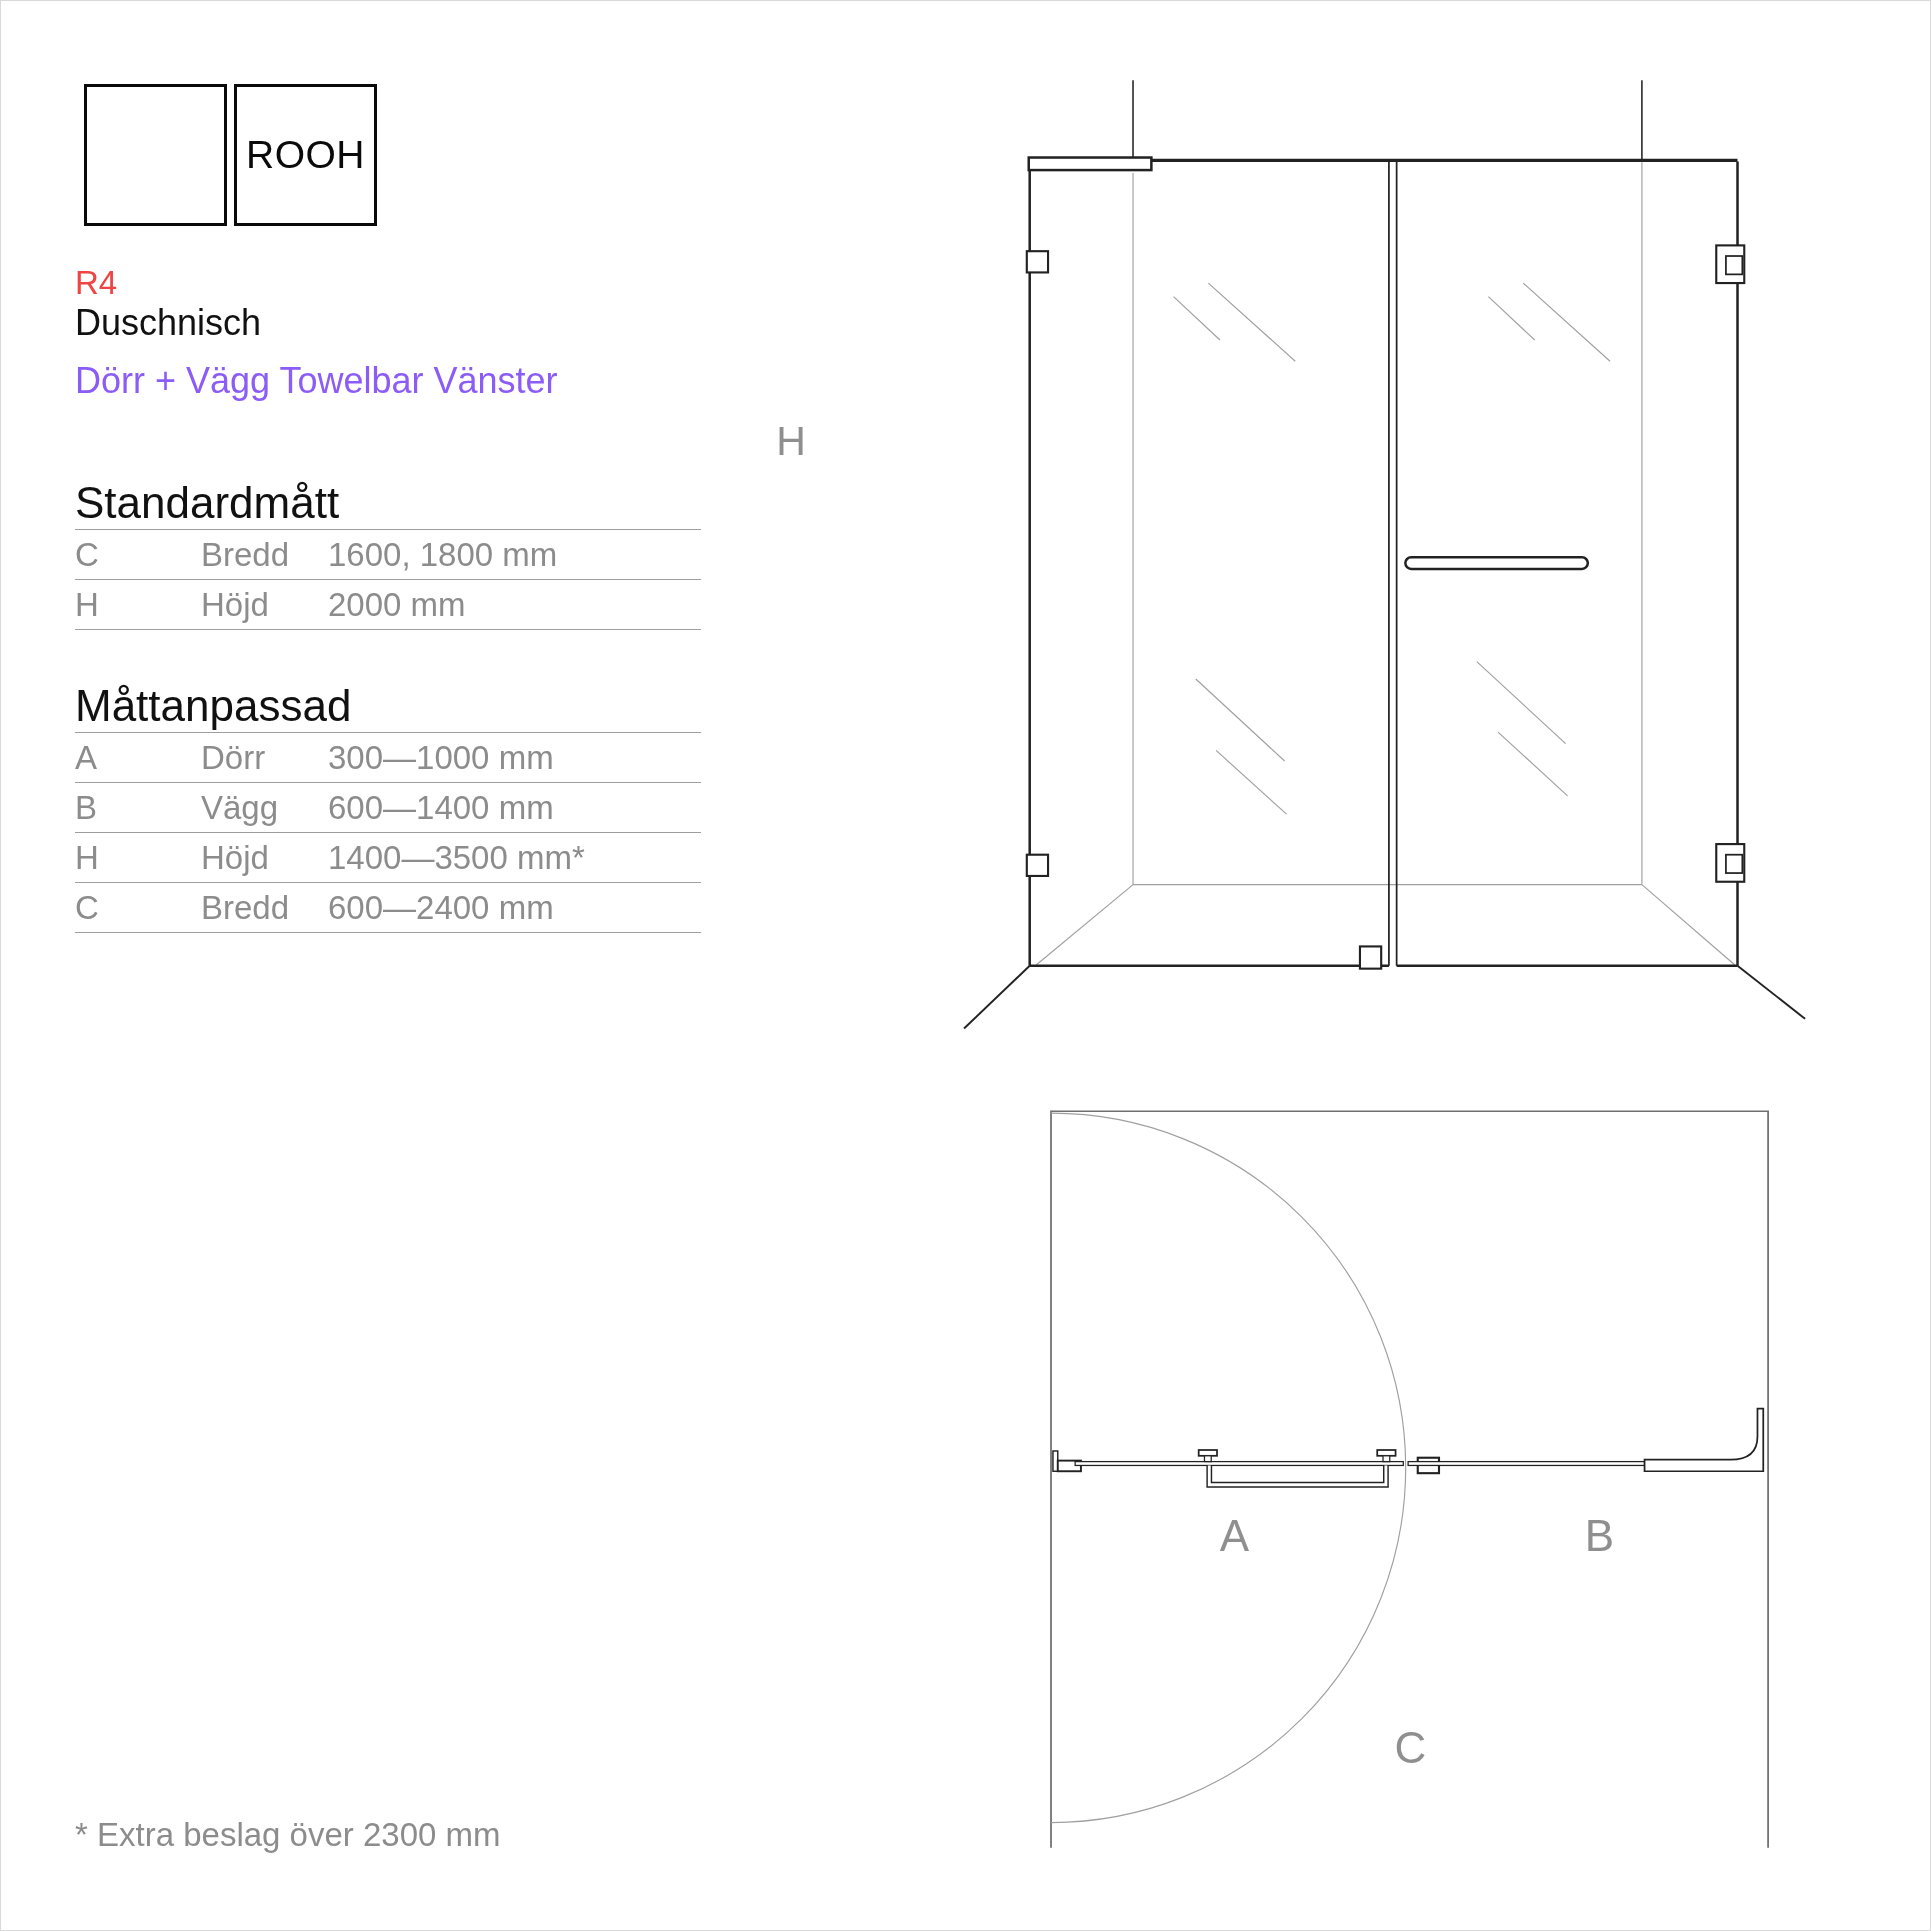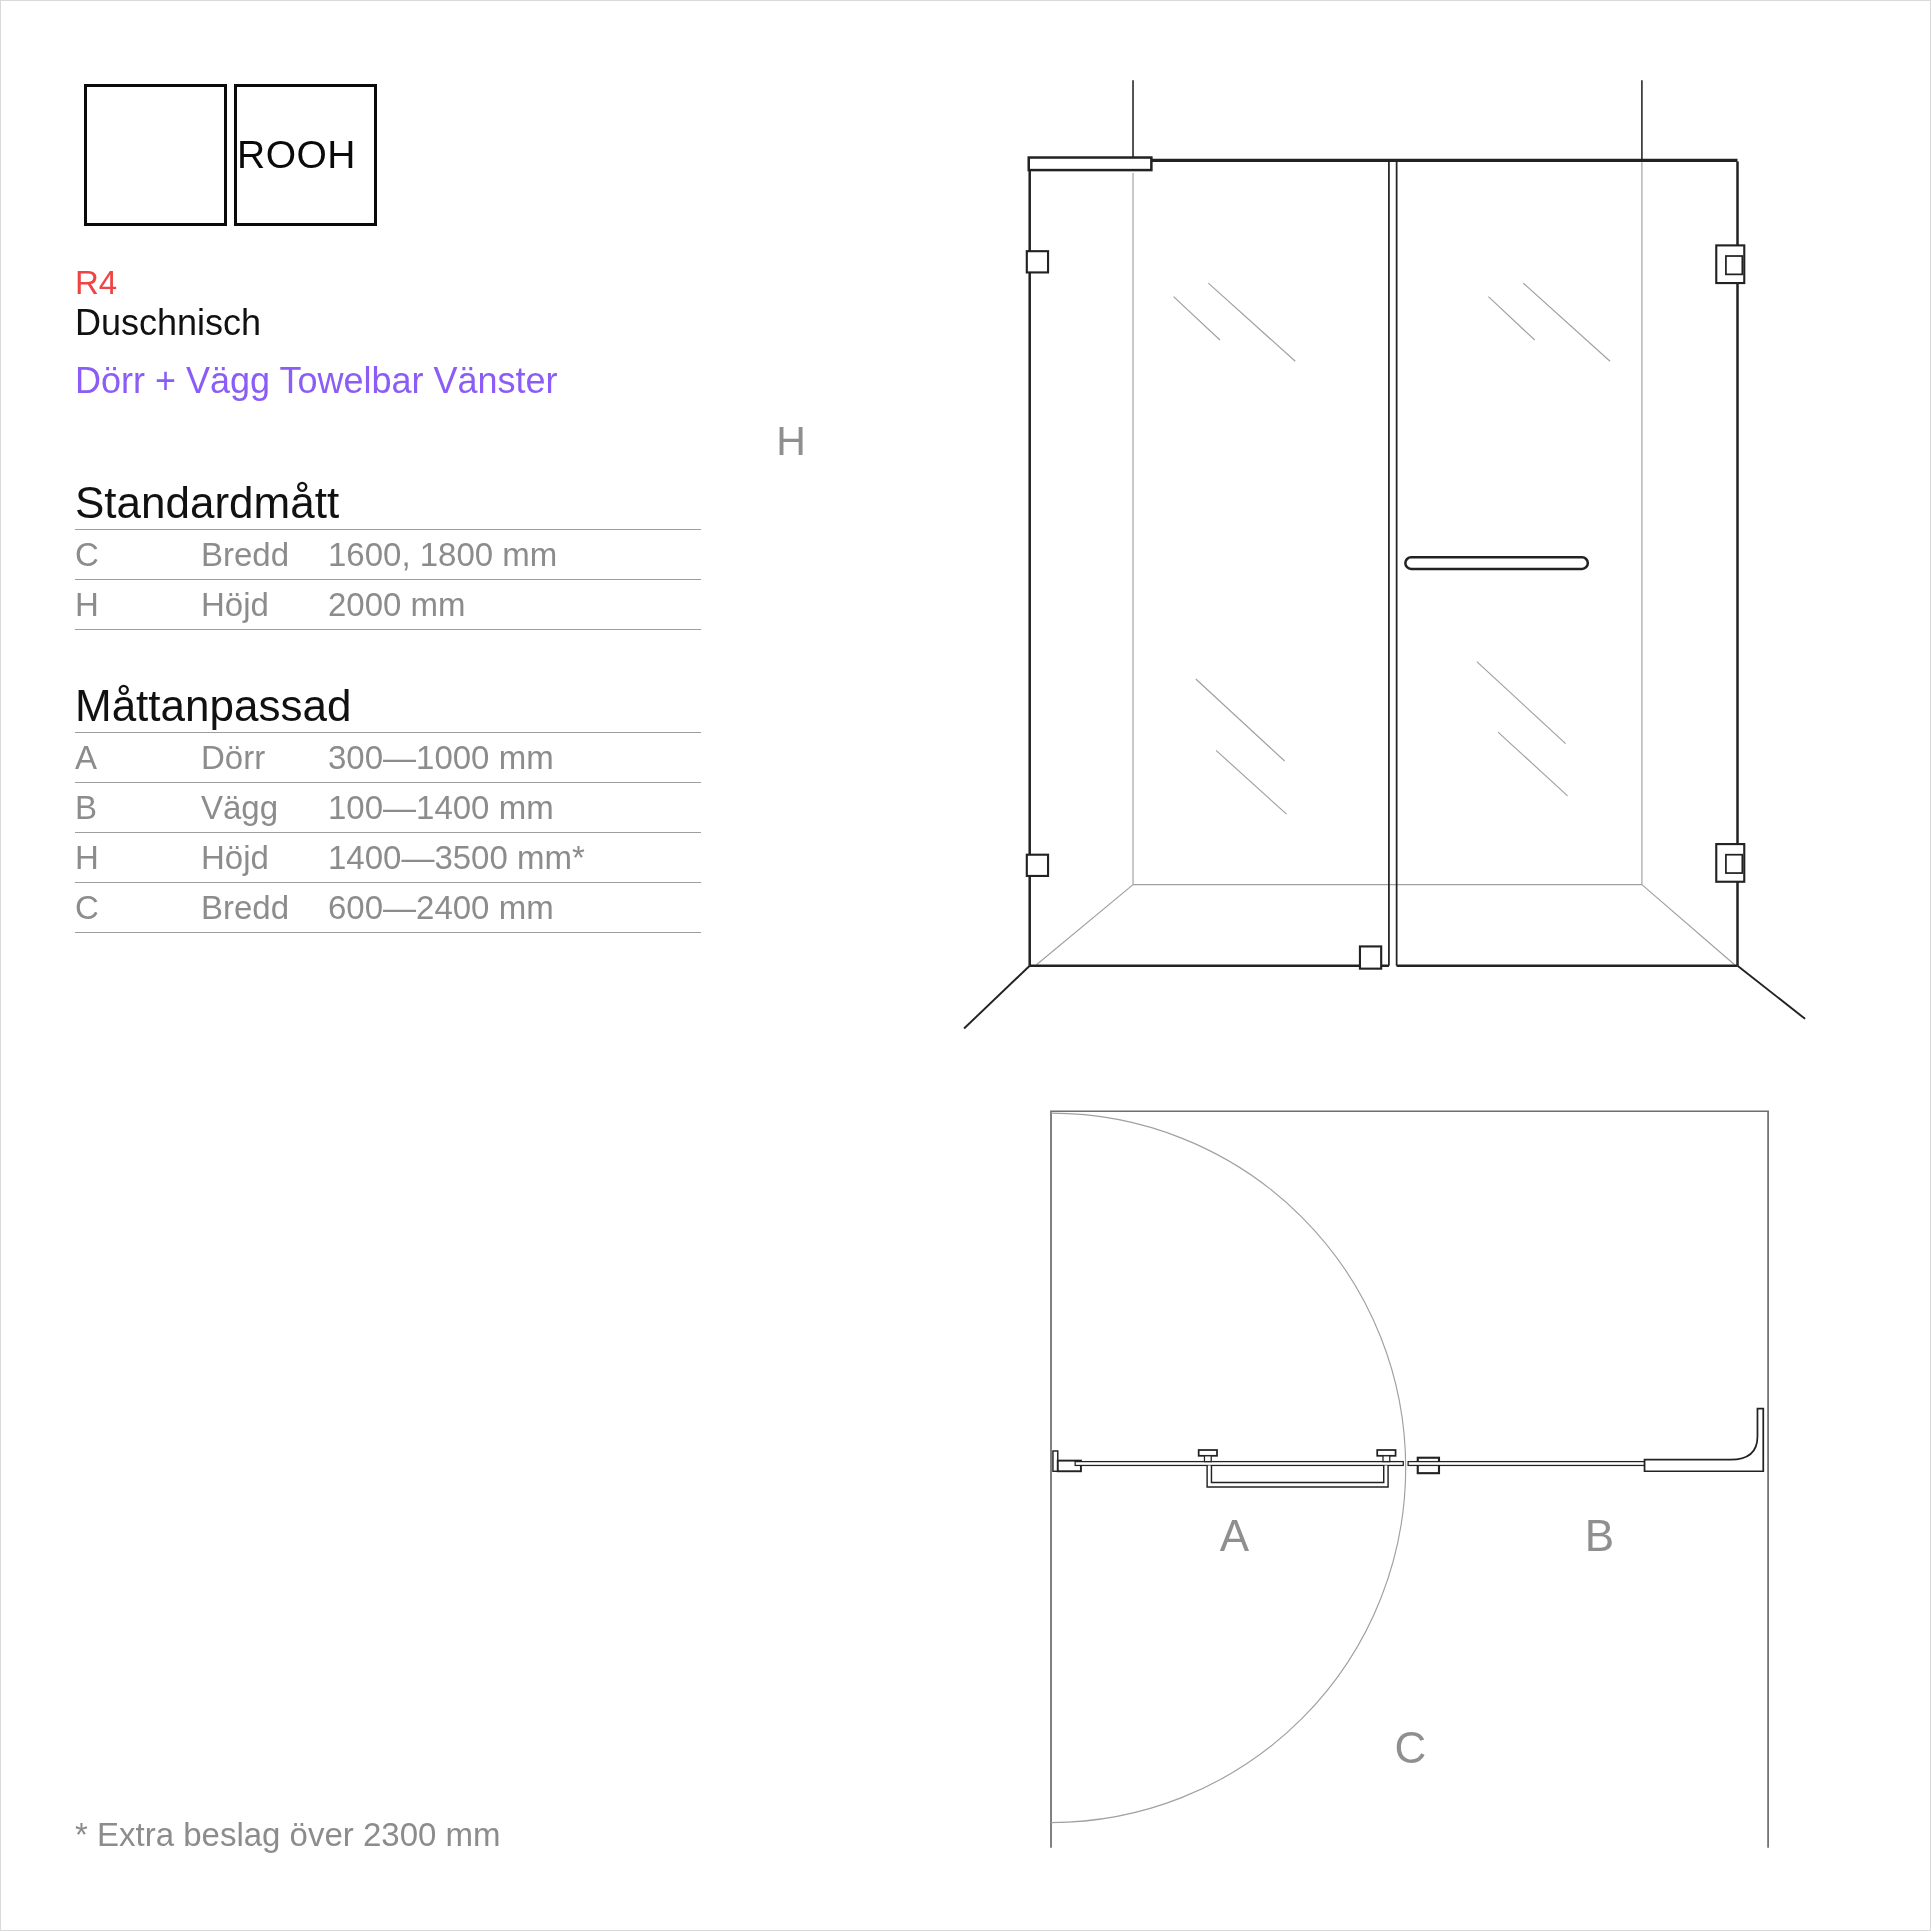--- a/index.html
+++ b/index.html
@@ -9,21 +9,21 @@
     box-sizing:border-box;
     background:#fff;
     border:1.9px solid #d9d9d9;
     font-family:"Liberation Sans", sans-serif;
     color:#111;
     overflow:hidden;
   }
   
   .logo-box{position:absolute;box-sizing:border-box;border:3.9px solid #0a0a0a;background:#fff;}
   #logo-mark{left:83px;top:83px;width:143px;height:142px;}
-  #logo-text{left:233px;top:83px;width:143px;height:142px;display:flex;align-items:center;}
+  #logo-text{left:233px;top:83px;width:143px;height:142px;display:flex;align-items:center;justify-content:center;}
   #logo-text .brand{font-size:39px;font-weight:500;letter-spacing:0.5px;color:#0a0a0a;}
   
   .h-line{position:absolute;left:74px;white-space:nowrap;}
   #model{top:263px;font-size:33px;color:#ef4444;}
   #pname{top:301px;font-size:36px;font-weight:500;color:#111;}
   #variant{top:359px;font-size:36px;color:#8b5cf6;}
   #article{top:387px;font-size:33px;color:#8c8c8c;}
   #article .num{margin-left:31px;}
   #article .dashes{margin-left:11.6px;letter-spacing:1px;}
   
@@ -86,21 +86,21 @@
   <div id="cust-title" class="tbl-title">Måttanpassad</div>
   <div id="cust-table" class="spec-table">
     <div class="srow">
       <span class="c-key">A</span>
       <span class="c-label">Dörr</span>
       <span class="c-value">300—1000 mm</span>
     </div>
     <div class="srow">
       <span class="c-key">B</span>
       <span class="c-label">Vägg</span>
-      <span class="c-value">100—1400 mm</span>
+      <span class="c-value">600—1400 mm</span>
     </div>
     <div class="srow">
       <span class="c-key">H</span>
       <span class="c-label">Höjd</span>
       <span class="c-value">1400—3500 mm*</span>
     </div>
     <div class="srow">
       <span class="c-key">C</span>
       <span class="c-label">Bredd</span>
       <span class="c-value">600—2400 mm</span>

